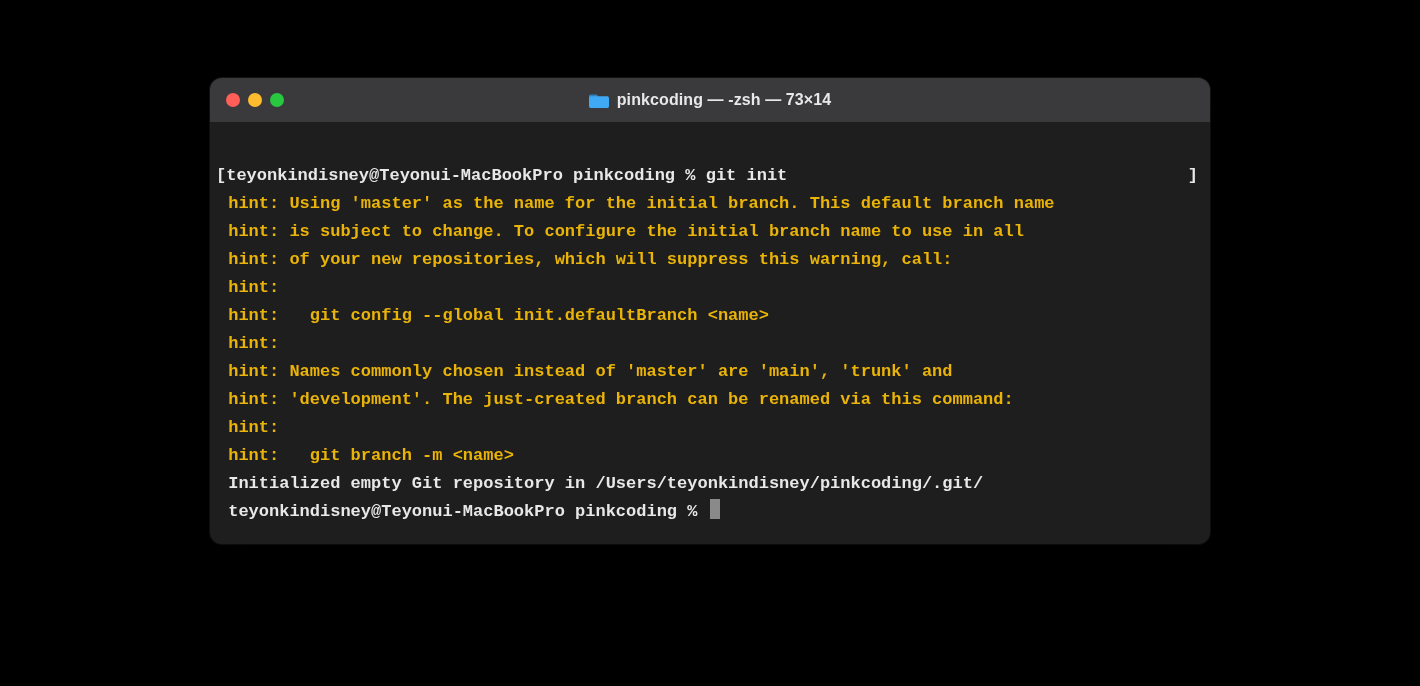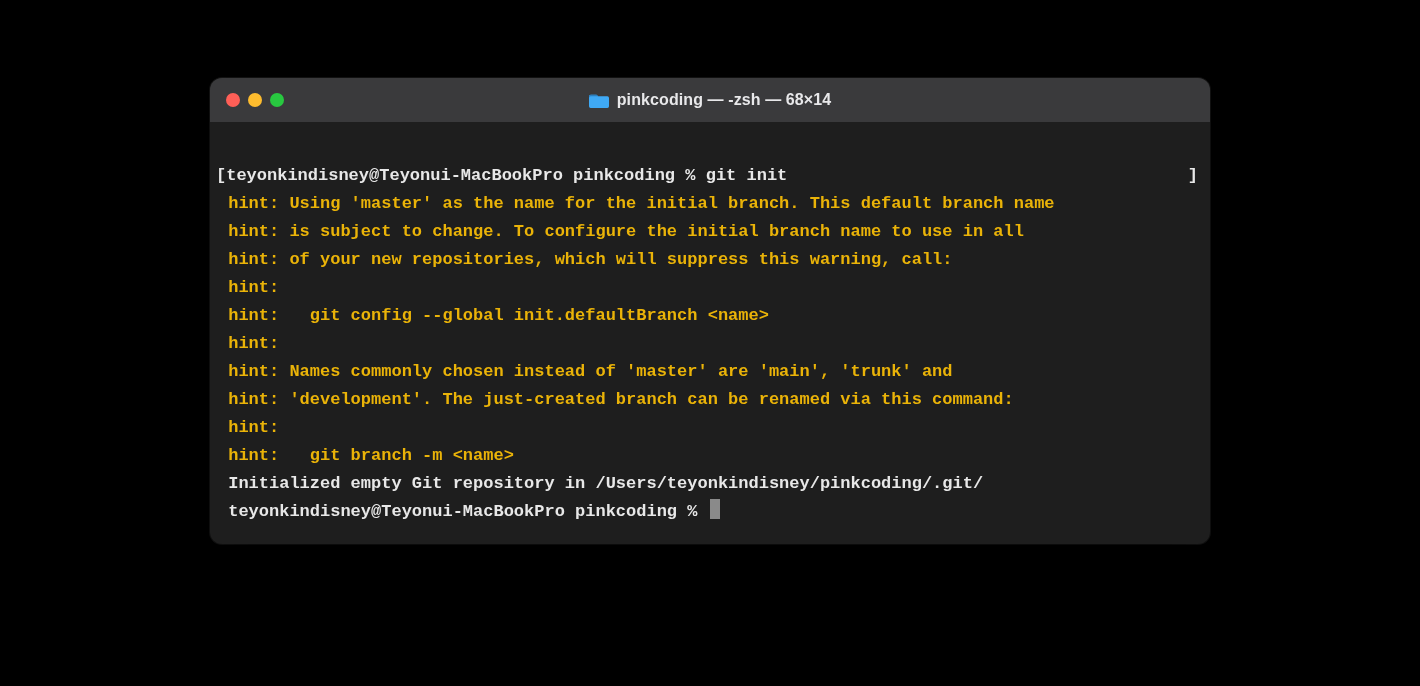--- a/index.html
+++ b/index.html
@@ -96,18 +96,18 @@
     <div class="traffic-lights">
       <div class="light red"></div>
       <div class="light yellow"></div>
       <div class="light green"></div>
     </div>
     <div class="title-wrap">
       <svg class="folder-icon" viewBox="0 0 24 18">
         <path d="M2 2 h7 l2 2 h11 a2 2 0 0 1 2 2 v10 a2 2 0 0 1 -2 2 h-20 a2 2 0 0 1 -2 -2 v-12 a2 2 0 0 1 2 -2 z" fill="#3fa9f5"></path>
         <path d="M2 2 h7 l2 2 h-9 a2 2 0 0 0 -2 2 v-2 a2 2 0 0 1 2 -2 z" fill="#2b7fbf"></path>
       </svg>
-      <span class="title-text">pinkcoding — -zsh — 68×14</span>
+      <span class="title-text">pinkcoding — -zsh — 73×14</span>
     </div>
   </div>
 
   <div class="terminal-body"><div class="prompt-row"><span><span class="white">[teyonkindisney@Teyonui-MacBookPro pinkcoding % </span><span class="white">git init</span></span><span class="right-bracket">]</span></div><div class="hint padline"> hint: Using 'master' as the name for the initial branch. This default branch name</div><div class="hint padline"> hint: is subject to change. To configure the initial branch name to use in all</div><div class="hint padline"> hint: of your new repositories, which will suppress this warning, call:</div><div class="hint padline"> hint:</div><div class="hint padline"> hint:   git config --global init.defaultBranch &lt;name&gt;</div><div class="hint padline"> hint:</div><div class="hint padline"> hint: Names commonly chosen instead of 'master' are 'main', 'trunk' and</div><div class="hint padline"> hint: 'development'. The just-created branch can be renamed via this command:</div><div class="hint padline"> hint:</div><div class="hint padline"> hint:   git branch -m &lt;name&gt;</div><div class="white padline"> Initialized empty Git repository in /Users/teyonkindisney/pinkcoding/.git/</div><div class="white padline"><span> teyonkindisney@Teyonui-MacBookPro pinkcoding % </span><span class="cursor"></span></div></div>
 </div>
 
 </body></html>

